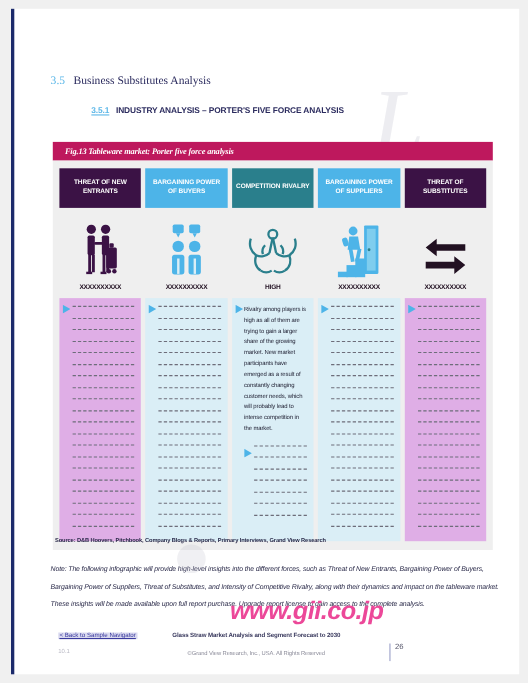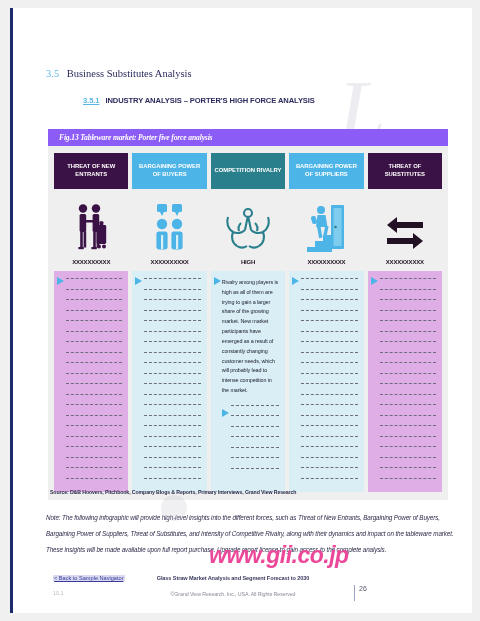--- a/index.html
+++ b/index.html
@@ -30,21 +30,21 @@
     letter-spacing: -0.1px; white-space: nowrap;
   }
   .sub-head .num {
     color: #5bb7e8; margin-right: 4px;
     text-decoration: underline; text-decoration-color: #5bb7e8; margin-left: 37px;
   }
 
   
   .figure { position: absolute; left: 35px; top: 121px; width: 400px; }
   .fig-title {
-    background: #8b5cf6; color: #ffffff;
+    background: #be185d; color: #ffffff;
     font-family: "Liberation Serif", serif;
     font-style: italic; font-weight: bold;
     font-size: 7.6px; padding: 4px 10px 4px 11px;
     letter-spacing: -0.15px;
   }
   .grid-wrap { background: #efefef; padding: 7px 6px 8px 6px; }
   .hdr-row { display: flex; gap: 4px; }
   .hdr {
     flex: 1; height: 36px;
     display: flex; align-items: center; justify-content: center; text-align: center;
@@ -146,21 +146,21 @@
 
   <div class="wm-l">L</div>
 
   <div class="sec-head">
     <span class="num">3.5</span>
     <span>Business Substitutes Analysis</span>
   </div>
 
   <div class="sub-head">
     <span class="num">3.5.1</span>
-    <span>INDUSTRY ANALYSIS – PORTER'S HIGH FORCE ANALYSIS</span>
+    <span>INDUSTRY ANALYSIS – PORTER'S FIVE FORCE ANALYSIS</span>
   </div>
 
   <div class="figure">
     <div class="fig-title">Fig.13  Tableware market: Porter five force analysis</div>
 
     <div class="grid-wrap">
 
       <div class="hdr-row">
         <div class="hdr p">THREAT OF NEW ENTRANTS</div>
         <div class="hdr b">BARGAINING POWER OF BUYERS</div>

